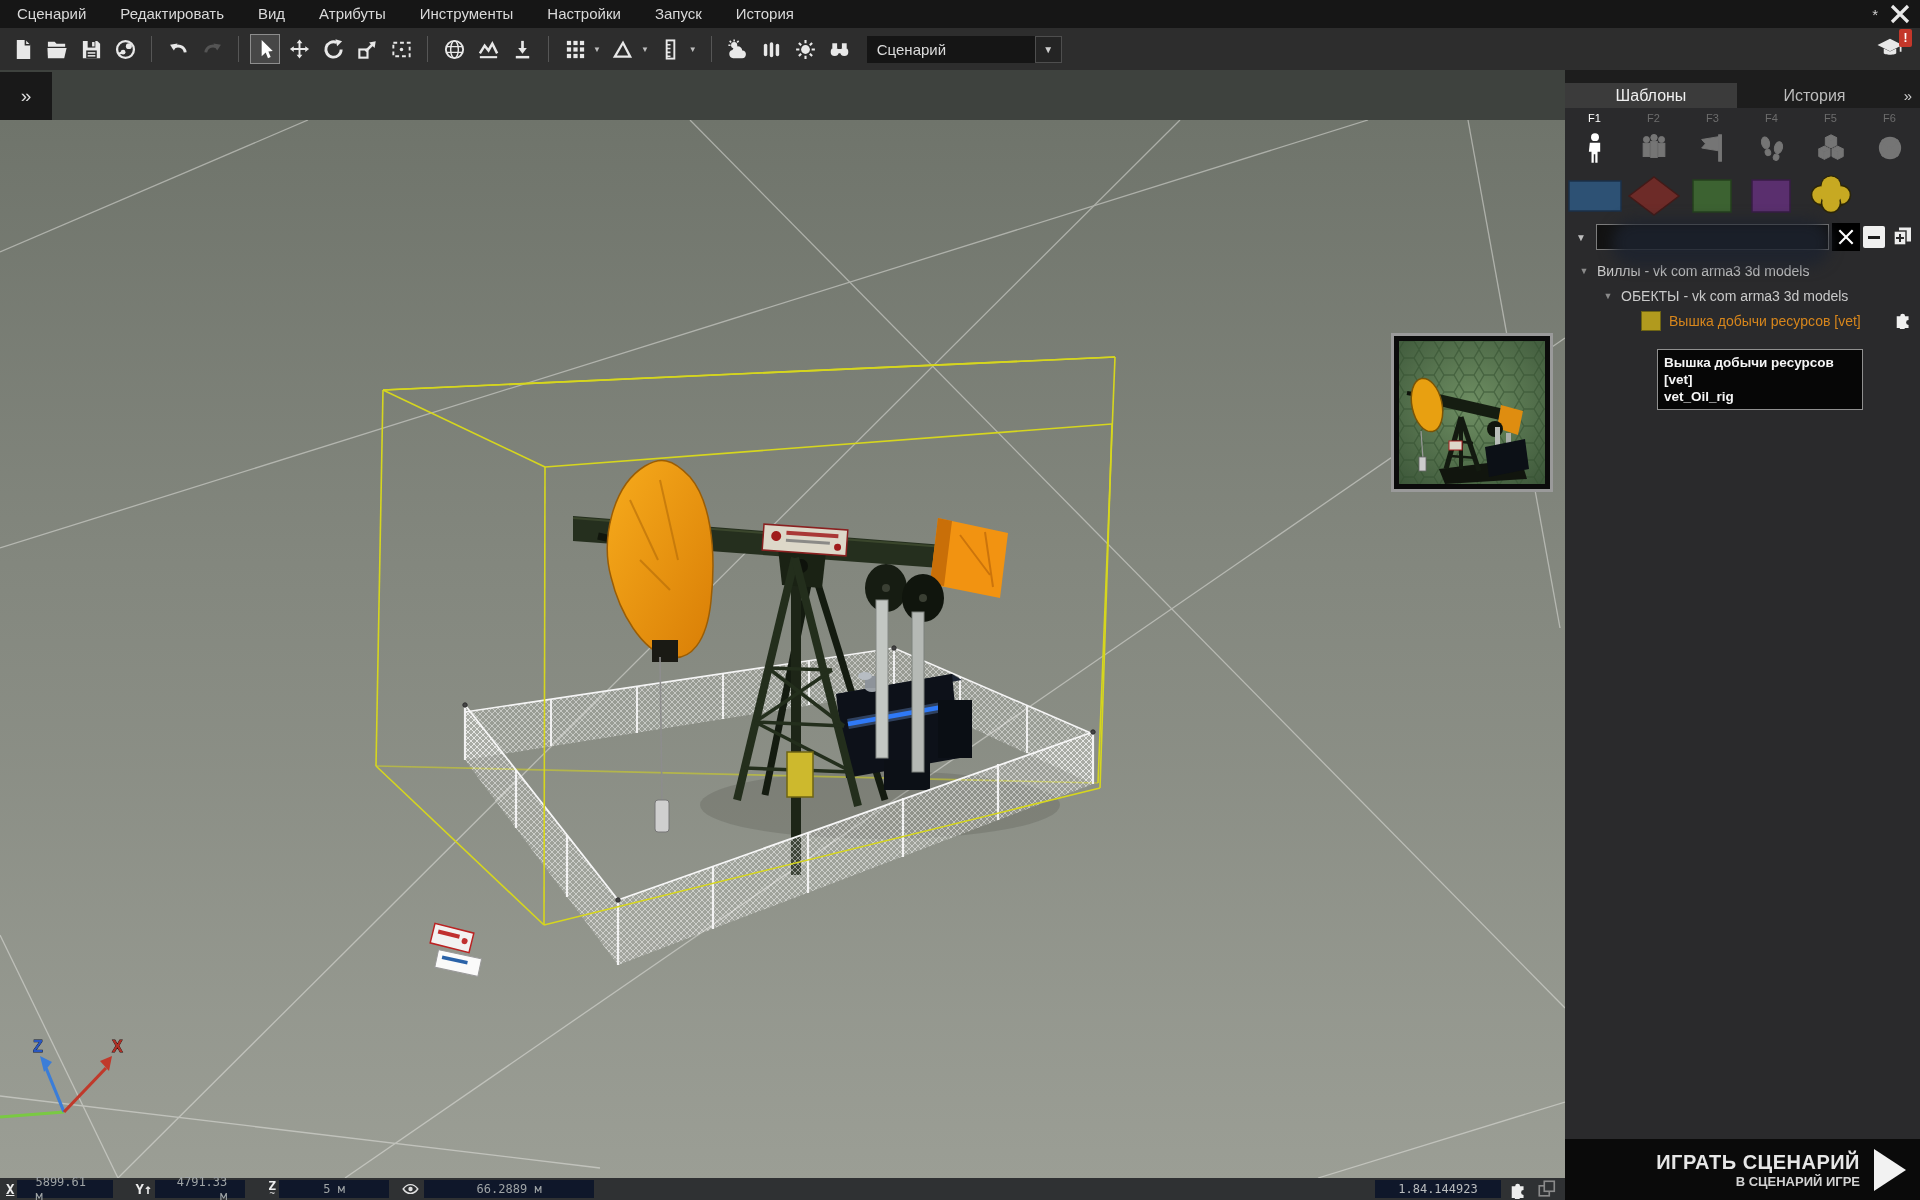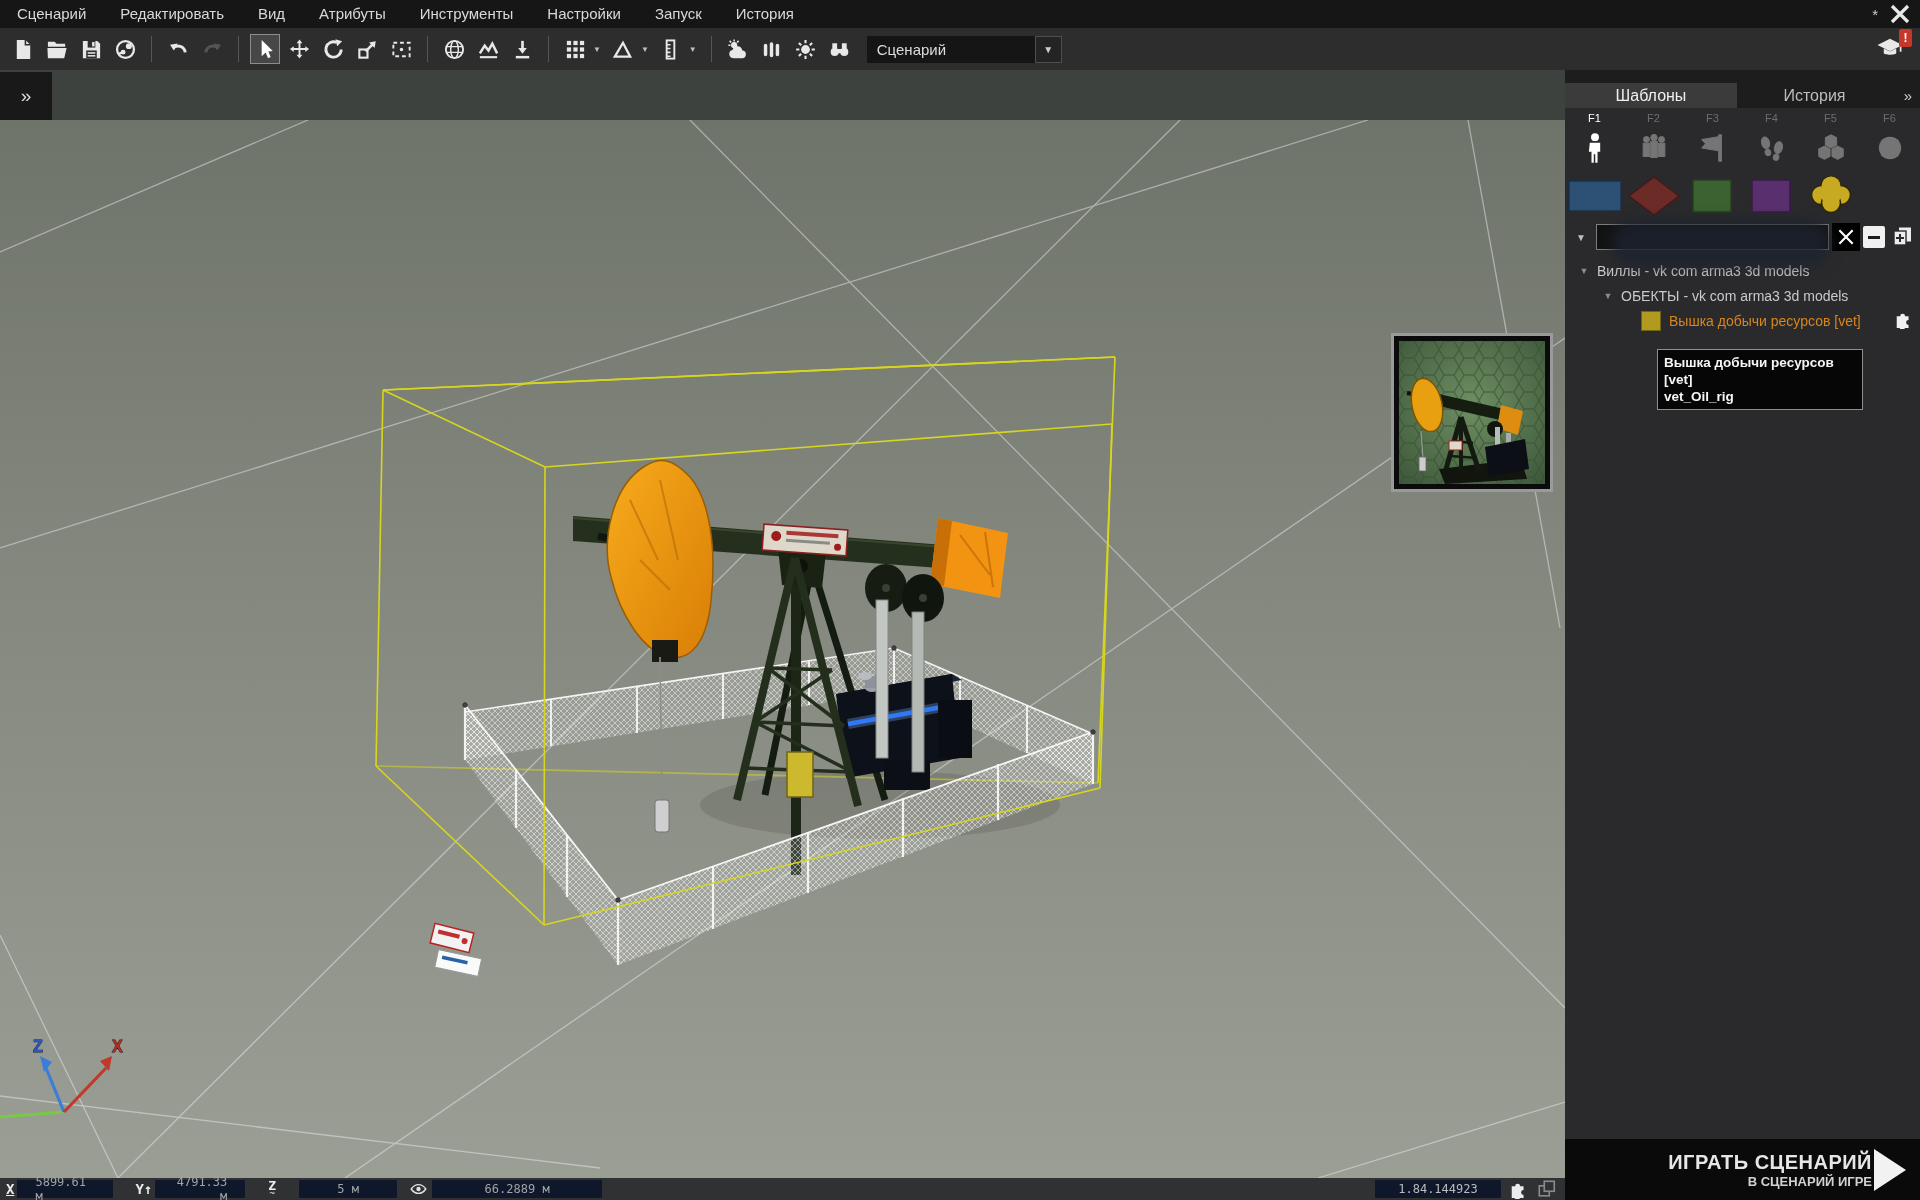--- a/index.html
+++ b/index.html
@@ -78,21 +78,21 @@
   #tree{padding-top:4px;font-size:14px;color:#c9c9c9;position:relative;}
   .trow{height:25px;display:flex;align-items:center;}
   .caret{color:#8a8a8a;font-size:9px;width:14px;text-align:center;margin-right:6px;}
   .obj-square{width:20px;height:20px;background:#b19a1e;border:1px solid #6e6414;box-sizing:border-box;margin-right:8px;}
   .trow.sel{color:#d7861c;}
   .trow .pz{margin-left:auto;margin-right:6px;}
   #tooltip{position:absolute;left:1657px;top:349px;width:206px;box-sizing:border-box;z-index:60;
     background:#060606;border:1px solid #8f8f8f;color:#f5f5f5;font-size:13.5px;font-weight:bold;
     padding:4px 6px;line-height:17px;}
   #playbtn{position:absolute;left:0;bottom:0;width:355px;height:61px;background:#0a0a0a;
-    display:flex;align-items:center;justify-content:flex-end;padding-right:14px;box-sizing:border-box;gap:2px;}
+    display:flex;align-items:center;justify-content:flex-end;padding-right:14px;box-sizing:border-box;gap:14px;}
   #playbtn .txt{text-align:right;color:#e6e6e6;}
   #playbtn .t1{font-size:20px;font-weight:bold;letter-spacing:0.5px;}
   #playbtn .t2{font-size:13px;font-weight:bold;color:#d2d2d2;}
   .play-tri{width:0;height:0;border-left:32px solid #f2f2f2;border-top:21px solid transparent;
     border-bottom:21px solid transparent;}
 </style>
 </head>
 <body>
 
 <div id="menubar">
@@ -514,21 +514,21 @@
   <span class="axlbl und">X</span>
   <span class="sfield" style="width:96px;">5899.61 м</span>
   <span class="sgap"></span>
   <span class="axlbl">Y↑</span>
   <span class="sfield" style="width:90px;text-align:right;">4791.33 м</span>
   <span class="sgap"></span>
   <span class="zwrap">
       <span class="z">Z</span>
       <span class="tld">~</span>
     </span>
-  <span class="sfield" style="width:98px;margin-left:20px;">5 м</span>
+  <span class="sfield" style="width:110px;">5 м</span>
   <span class="sgap" style="width:12px;"></span>
   <span style="display:flex;margin-right:4px;">
     <svg width="19" height="16" viewBox="0 0 24 22">
         <path d="M2 11s4-6 10-6 10 6 10 6-4 6-10 6S2 11 2 11z" fill="none" stroke="#e0e0e0" stroke-width="2"></path>
         <circle cx="12" cy="11" r="3" fill="#e0e0e0"></circle>
       </svg>
   </span>
   <span class="sfield" style="width:170px;">66.2889 м</span>
   <span class="right">
     <span class="sfield" style="width:126px;color:#b9bcbe;">1.84.144923</span>

